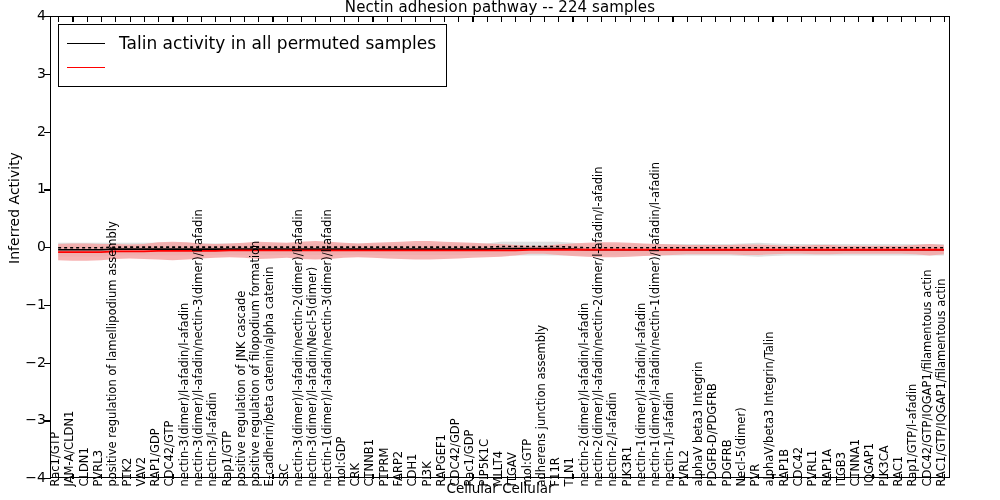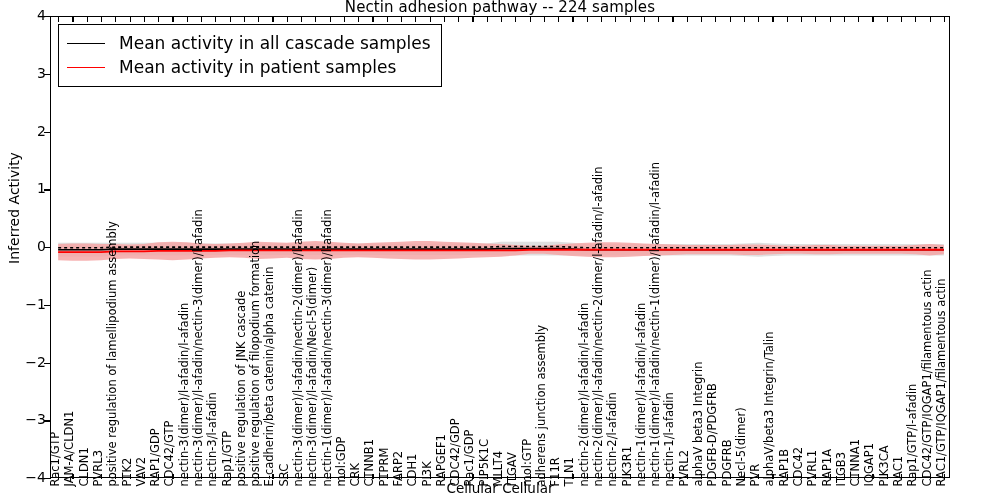--- a/index.html
+++ b/index.html
@@ -287,21 +287,20 @@
       <div class="xtl" style="left: 839.714px; top: 475px;">PIK3CA</div>
       <div class="xtl" style="left: 854px; top: 475px;">RAC1</div>
       <div class="xtl" style="left: 868.286px; top: 475px;">Rap1/GTP/l-afadin</div>
       <div class="xtl" style="left: 882.571px; top: 475px;">CDC42/GTP/IQGAP1/filamentous actin</div>
       <div class="xtl" style="left: 896.857px; top: 475px;">RAC1/GTP/IQGAP1/filamentous actin</div>
     </div>
 
   <div class="legend">
     <div class="legrow">
       <span class="legline"></span>
-      <span class="legtext">Mean activity in all cascade samples</span>
+      <span class="legtext">Talin activity in all permuted samples</span>
     </div>
     <div class="legrow">
       <span class="legline red"></span>
-      <span class="legtext">Mean activity in patient samples</span>
     </div>
   </div>
 
 </div>
 
 </body></html>

